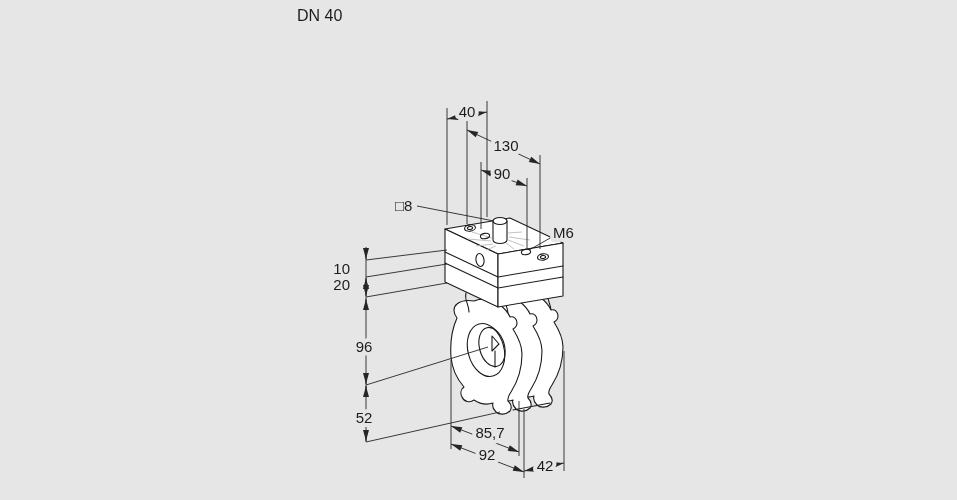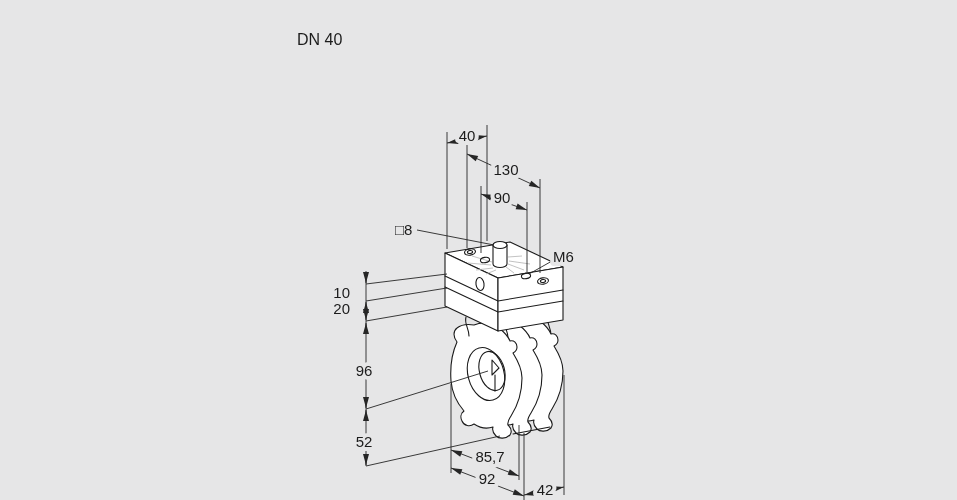--- a/index.html
+++ b/index.html
@@ -2,21 +2,21 @@
 <html><head>
 <meta charset="utf-8">
 <style>
   html,body{margin:0;padding:0;}
   body{
     width:957px;height:500px;
     background:#e6e6e7;
     font-family:"Liberation Sans","DejaVu Sans",sans-serif;
     overflow:hidden;
   }
-  .canvas{position:relative;width:957px;height:400px;margin-top:24px;}
+  .canvas{position:relative;width:957px;height:400px;}
   svg{position:absolute;top:0;left:0;}
   .obj{stroke:#1b1b1b;stroke-width:1.1;fill:none;stroke-linejoin:round;stroke-linecap:round;}
   .objf{stroke:#1b1b1b;stroke-width:1.1;fill:#ffffff;stroke-linejoin:round;}
   .dim{stroke:#262626;stroke-width:0.9;fill:none;}
   .decor{stroke:#b3b3b3;stroke-width:0.8;fill:none;}
   .lbl{
     font-size:15px;fill:#1c1c1c;
     paint-order:stroke;stroke:#e6e6e7;stroke-width:8px;stroke-linejoin:round;
   }
   .title{font-size:16px;fill:#1c1c1c;}

